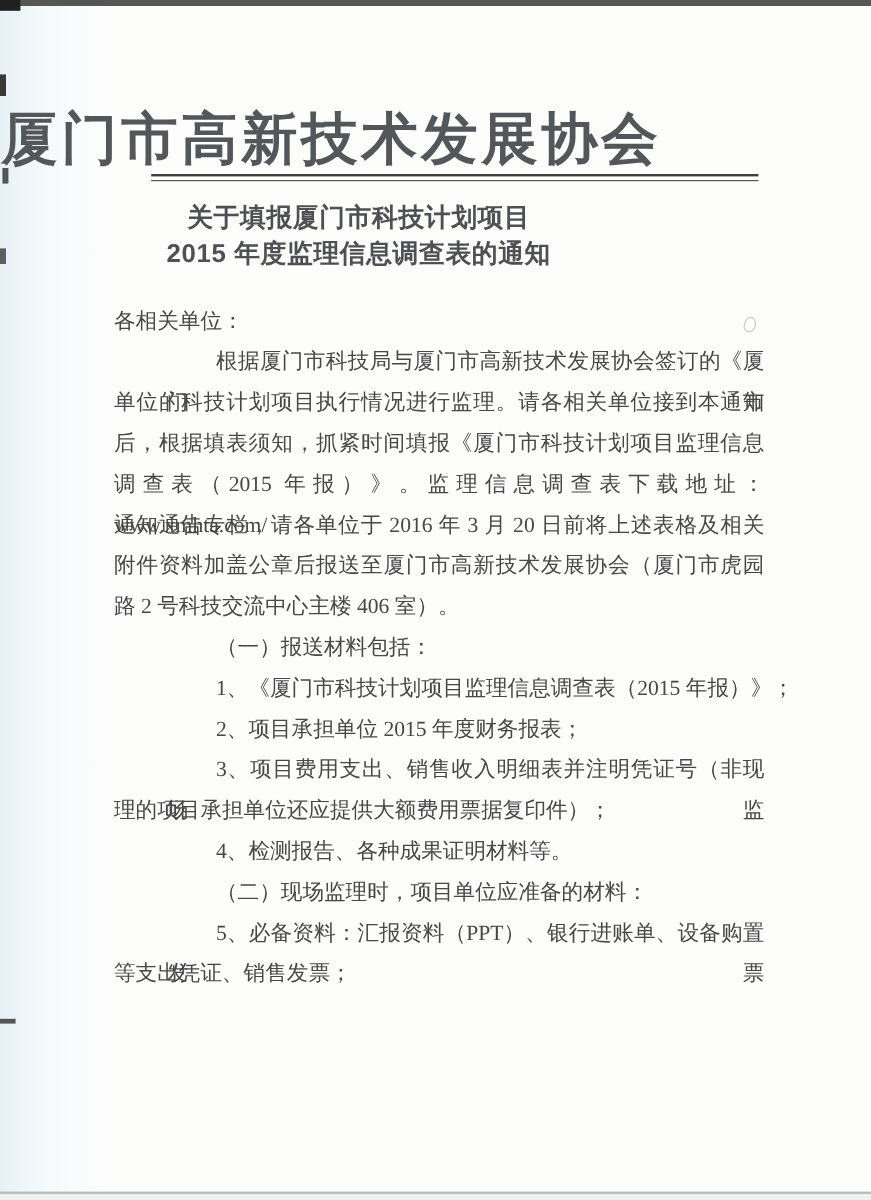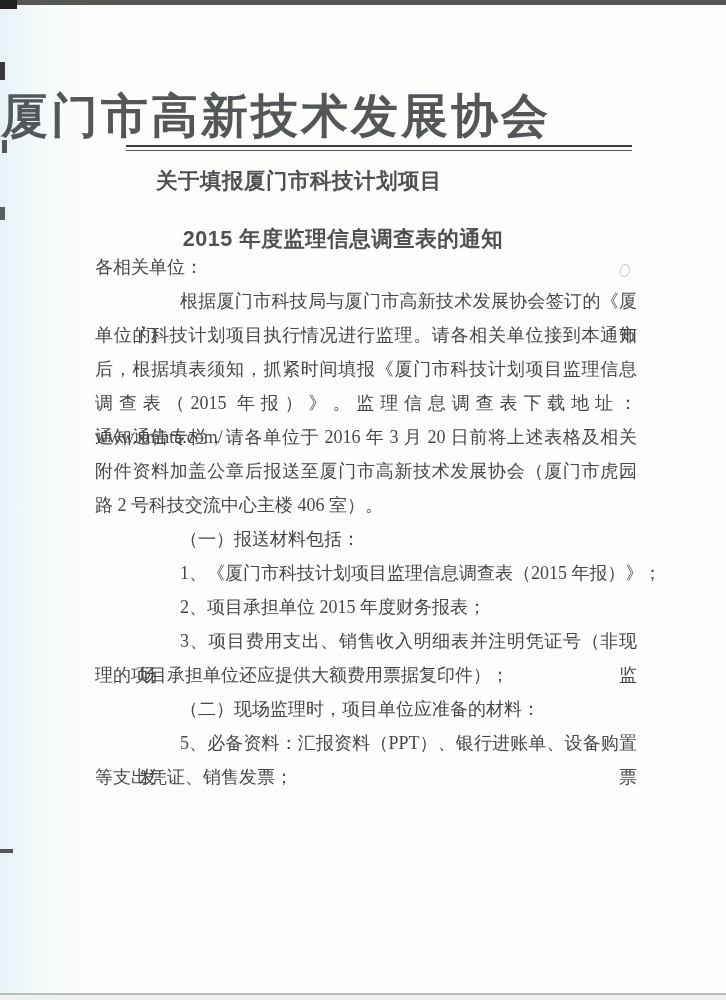--- a/index.html
+++ b/index.html
@@ -49,21 +49,21 @@
   .subtitle{
     position:absolute;left:0;width:598px;
     text-align:center;
     font-family:"Liberation Sans","DejaVu Sans",sans-serif;
     font-size:21.5px;font-weight:bold;
     letter-spacing:.5px;
     color:#4e5052;
     margin:0;white-space:nowrap;
   }
   .subtitle-1{top:166px;}
-  .subtitle-2{top:224px;padding-left:44px;}
+  .subtitle-2{top:196px;}
 
   
   .body-text{
     position:absolute;left:95px;top:250px;width:542px;
     font-family:"Liberation Serif","DejaVu Serif",serif;
     font-size:18px;
     color:#474747;
   }
   .body-line{
     height:34px;line-height:34px;
@@ -104,18 +104,19 @@
     <div class="body-line fill">后，根据填表须知，抓紧时间填报《厦门市科技计划项目监理信息</div>
     <div class="body-line fill">调查表（2015 年报）》。监理信息调查表下载地址：www.xmhta.com/</div>
     <div class="body-line fill">通知通告专栏，请各单位于 2016 年 3 月 20 日前将上述表格及相关</div>
     <div class="body-line fill">附件资料加盖公章后报送至厦门市高新技术发展协会（厦门市虎园</div>
     <div class="body-line">路 2 号科技交流中心主楼 406 室）。</div>
     <div class="body-line indent">（一）报送材料包括：</div>
     <div class="body-line indent">1、《厦门市科技计划项目监理信息调查表（2015 年报）》；</div>
     <div class="body-line indent">2、项目承担单位 2015 年度财务报表；</div>
     <div class="body-line indent fill">3、项目费用支出、销售收入明细表并注明凭证号（非现场监</div>
     <div class="body-line">理的项目承担单位还应提供大额费用票据复印件）；</div>
+    <div class="body-line indent">4、检测报告、各种成果证明材料等。</div>
     <div class="body-line indent">（二）现场监理时，项目单位应准备的材料：</div>
     <div class="body-line indent fill">5、必备资料：汇报资料（PPT）、银行进账单、设备购置发票</div>
     <div class="body-line">等支出凭证、销售发票；</div>
   </div>
 
 </div>
 
 </body></html>

